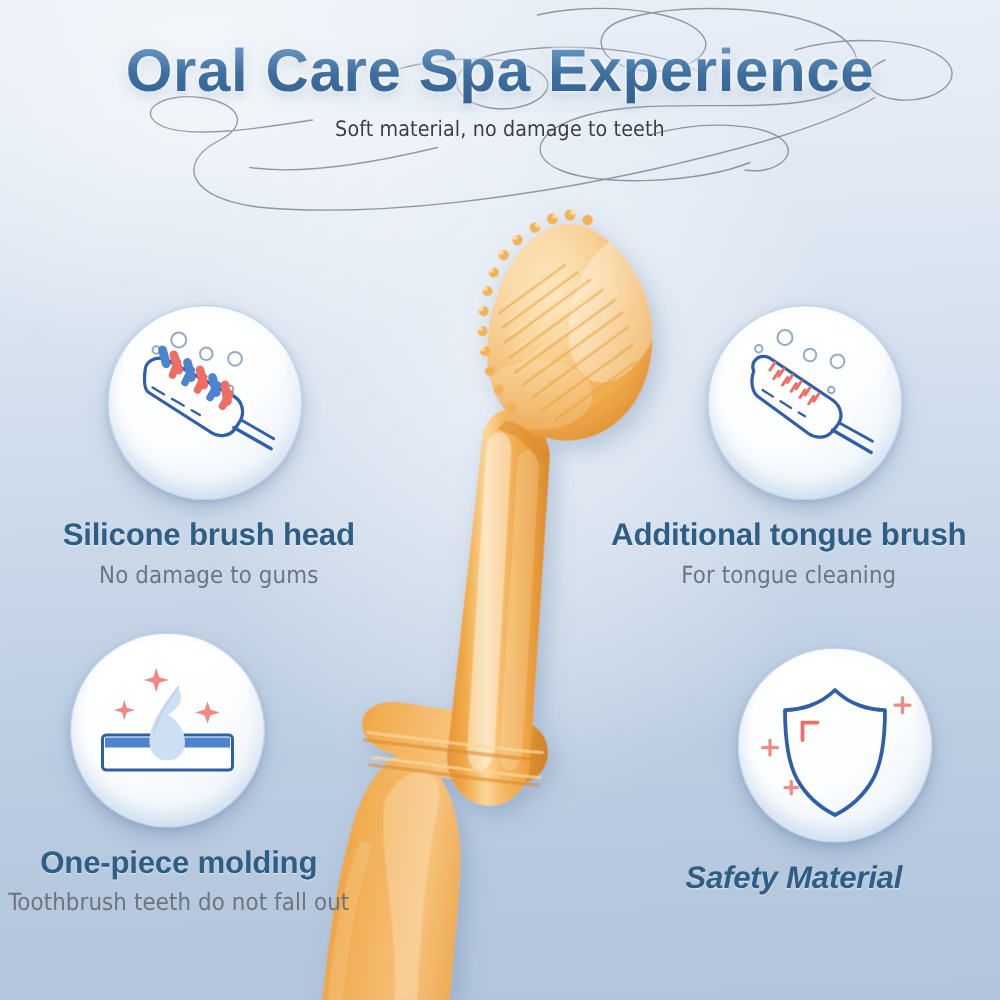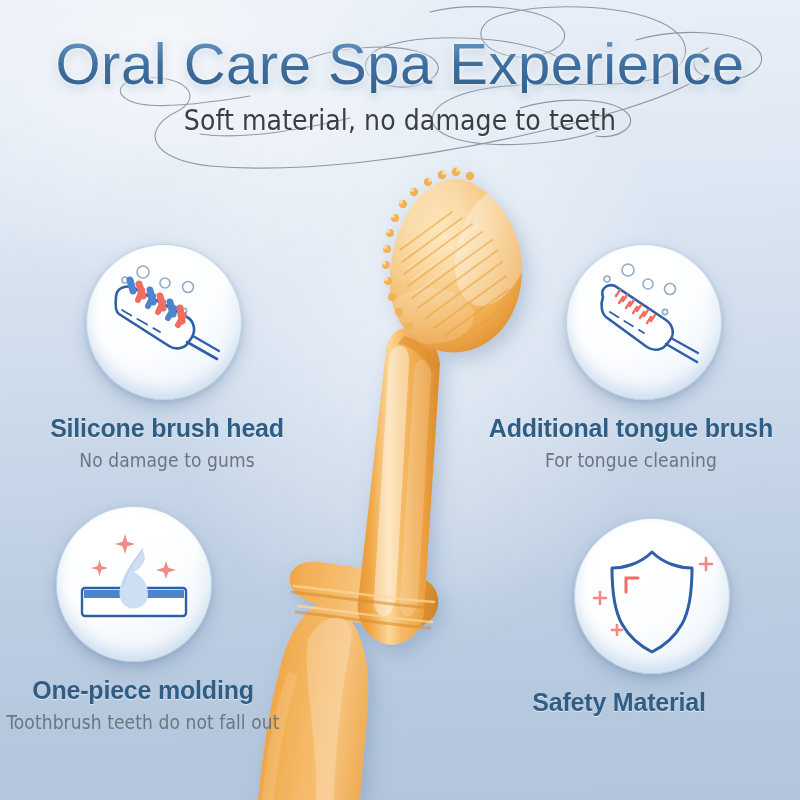--- a/index.html
+++ b/index.html
@@ -58,56 +58,56 @@
   }
 
   
   .header {
     position: absolute;
     left: 0; top: 34px;
     width: 800px;
     text-align: center;
   }
   .title {
-    font-size: 58px;
-    font-weight: normal;
+    font-size: 48px;
+    font-weight: bold;
     letter-spacing: 0.5px;
     color: #4b7eae;
     background: linear-gradient(180deg, #6d9cc6 0%, #3d6e9f 52%, #33618f 100%);
     -webkit-background-clip: text;
     background-clip: text;
     -webkit-text-fill-color: transparent;
     filter: drop-shadow(0 0 2px rgba(255,255,255,0.95))
             drop-shadow(0 0 5px rgba(255,255,255,0.9))
             drop-shadow(0 2px 2px rgba(70,110,150,0.30));
     line-height: 1.02;
     margin: 0;
   }
   .subtitle {
     margin-top: 11px;
-    font-size: 28px;
+    font-size: 17px;
     color: #3a3f46;
     font-family: "DejaVu Sans Condensed", "Liberation Sans Narrow", "Liberation Sans", sans-serif;
     letter-spacing: 0.1px;
     text-shadow: 0 1px 1px rgba(255,255,255,0.65);
     text-align: center;
   }
 
   
   .product { position: absolute; left: 0; top: 0; width: 800px; height: 800px; pointer-events: none; }
 
   
   .feature {
     position: absolute;
     width: 330px;
   }
   .feature.f1 { left: 2px;   top: 244px; }
   .feature.f2 { left: 466px; top: 244px; }
   .feature.f3 { left: -22px; top: 506px; }
-  .feature.f4 { left: 454px; top: 518px; }
+  .feature.f4 { left: 470px; top: 518px; font-style: italic; }
 
   .badge-wrap { position: relative; width: 156px; height: 156px; }
   .feature.f1 .badge-wrap { margin-left: 84px; }
   .feature.f2 .badge-wrap { margin-left: 100px; }
   .feature.f3 .badge-wrap { margin-left: 78px; }
   .feature.f4 .badge-wrap { margin-left: 120px; }
 
   .badge {
     position: absolute;
     inset: 0;

